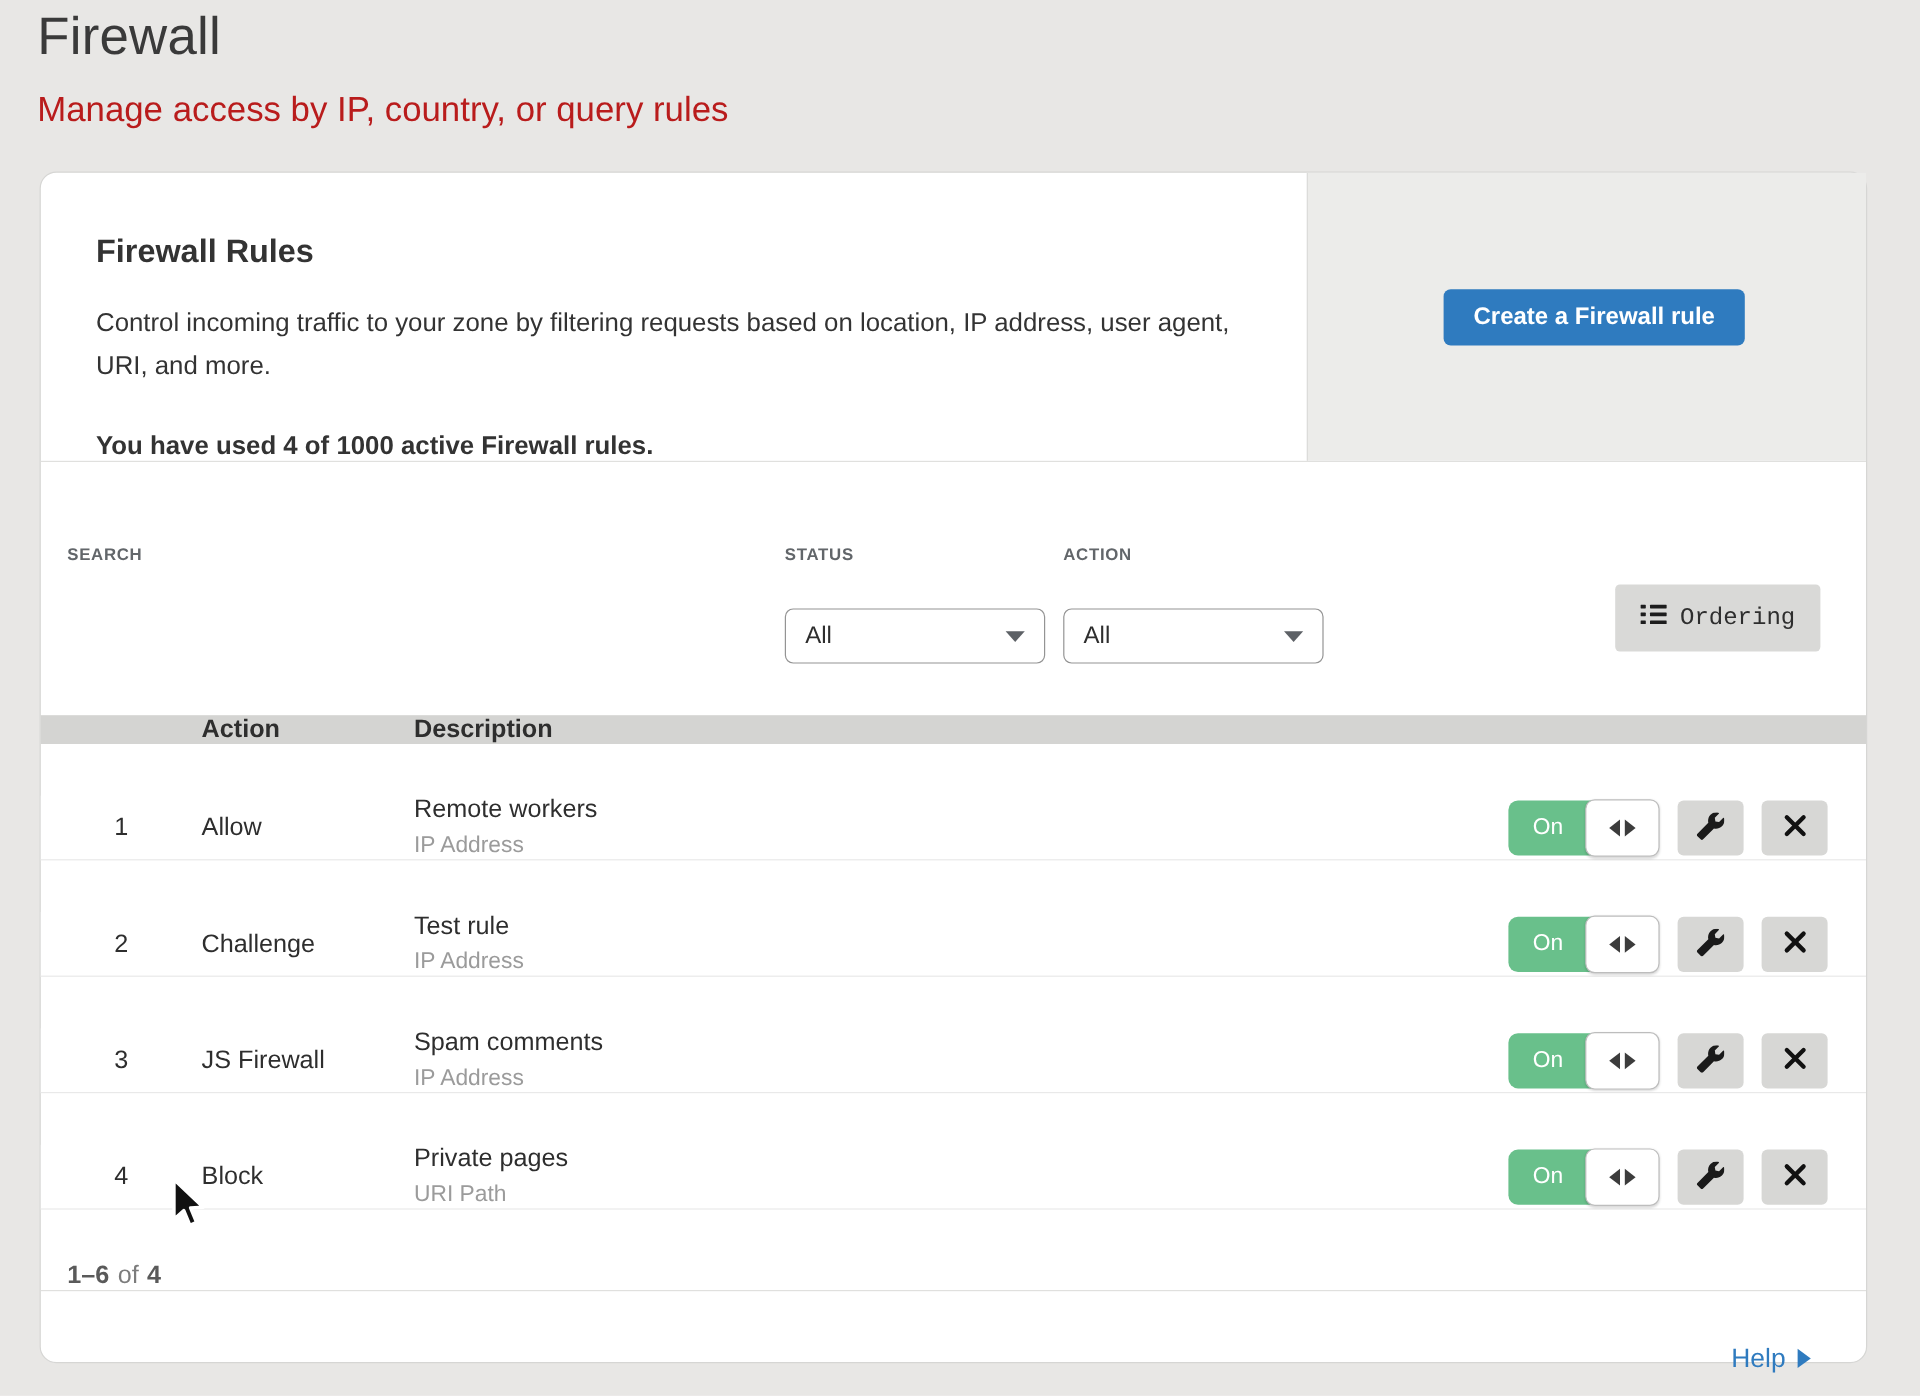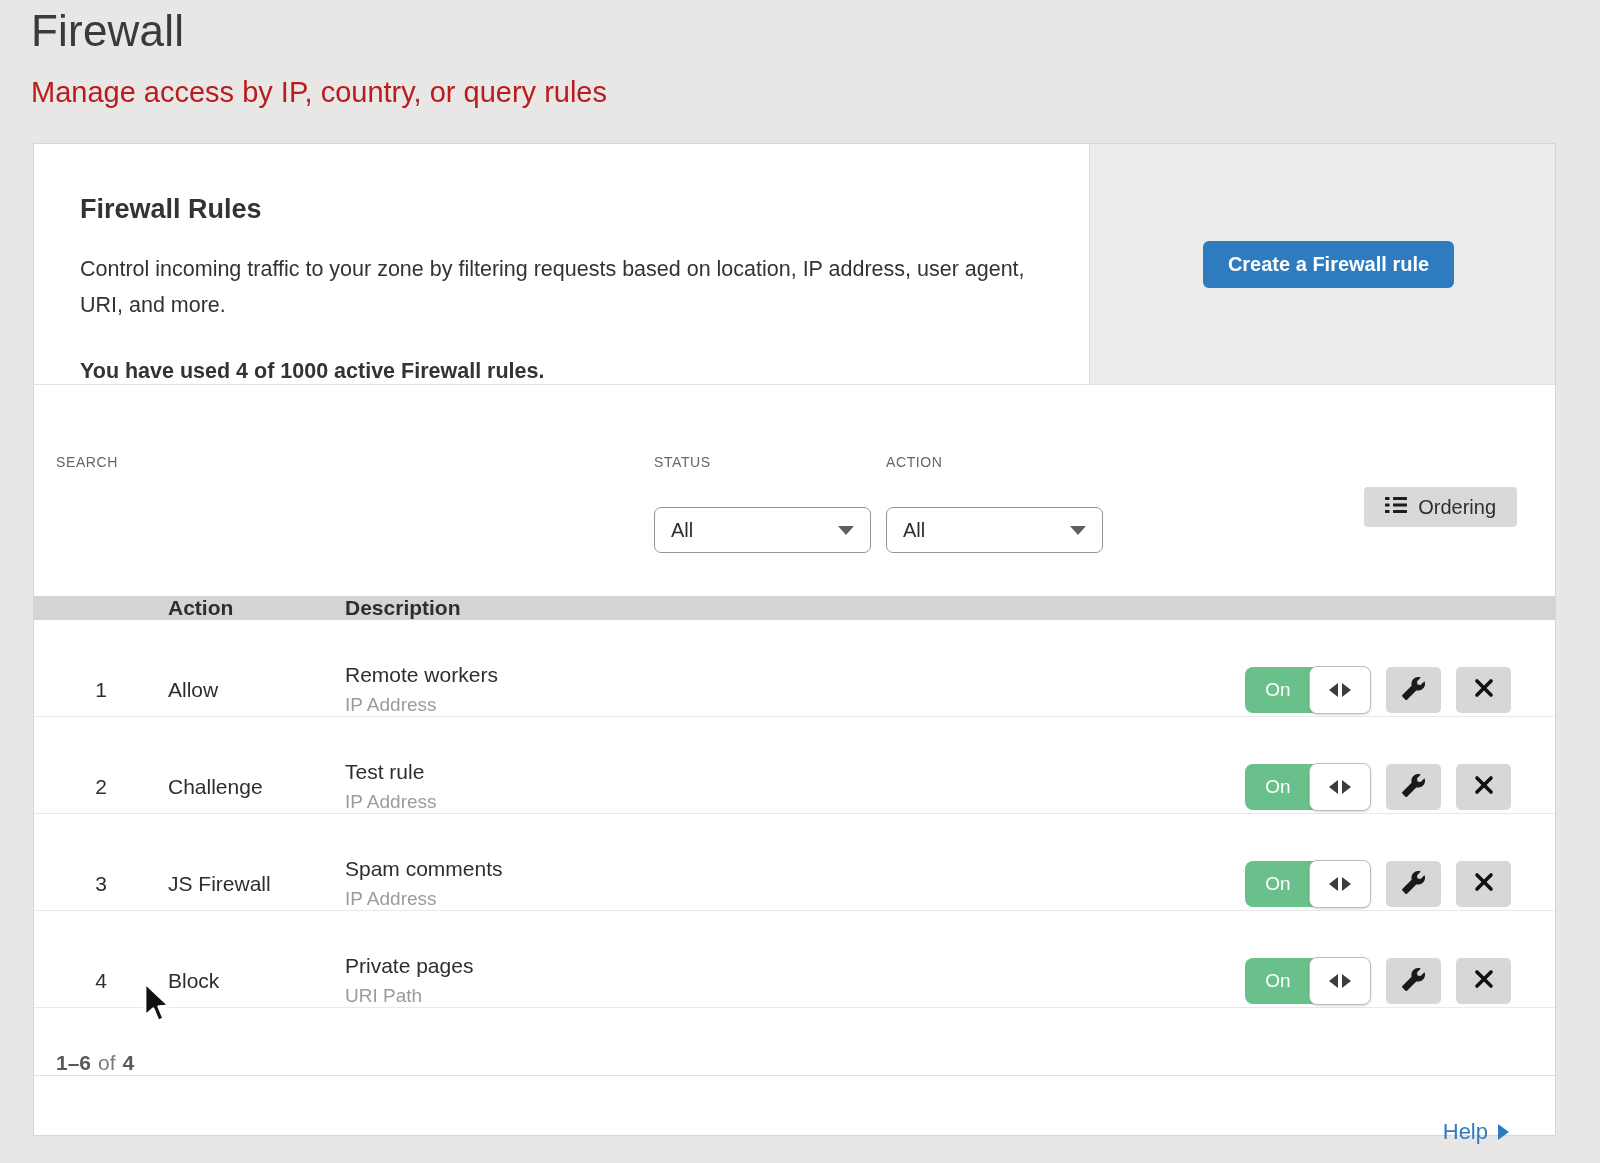--- a/index.html
+++ b/index.html
@@ -16,21 +16,21 @@
   .page-header { padding: 6px 0 0 31px; }
   .page-title { font-size: 44px; font-weight: 500; color: #3a3a3a; letter-spacing: 0.2px; }
   .page-subtitle { font-size: 29px; font-weight: 400; color: #b91c1c; margin-top: 20px; }
 
   
   .card {
     position: absolute; left: 33px; top: 143px;
     width: 1523px; height: 993px;
     background: #fff;
     border: 1px solid #d6d6d4;
-    border-radius: 0;
+    border-radius: 14px;
     display: flex; flex-direction: column; gap: 43px;
   }
 
   
   .card-top { display: flex; height: 287px; border-bottom: 1px solid #e0e0de; }
   .card-top-left { flex: 1; padding: 50px 48px 0 46px; }
   .rules-heading { font-size: 27px; font-weight: 700; color: #333; margin-bottom: 26px; }
   .rules-desc { font-size: 21.5px; line-height: 1.68; color: #333; max-width: 950px; }
   .rules-usage { font-size: 21.5px; font-weight: 700; color: #333; margin-top: 36px; }
   .card-top-right {
@@ -40,21 +40,21 @@
   .create-btn {
     background: #2f7bbf; color: #fff; border: none; cursor: pointer;
     font-family: inherit; font-size: 20px; font-weight: 700;
     padding: 12px 25px; border-radius: 6px; margin-left: 12px;
   }
 
   
   .filters { height: 143px; padding: 26px 38px 0 22px; display: flex; align-items: flex-start; }
   .filter-group { display: flex; flex-direction: column; }
   .filter-label {
-    font-size: 14px; font-weight: 400; color: #62666a;
+    font-size: 14px; font-weight: 700; color: #62666a;
     letter-spacing: 0.6px; margin-bottom: 11px;
   }
   .search-group { width: 585px; margin-right: 13px; }
   .search-box {
     position: relative; height: 46px; width: 100%;
     border: 1.5px solid #949494; border-radius: 7px; background: #fff;
     display: flex; align-items: center;
   }
   .search-box input {
     border: none; outline: none; background: transparent;
@@ -69,22 +69,22 @@
     display: flex; align-items: center; justify-content: space-between;
     padding: 0 16px; font-size: 20px; color: #2e2e2e; cursor: pointer; margin-top: 26px;
   }
   .caret {
     width: 0; height: 0;
     border-left: 8px solid transparent; border-right: 8px solid transparent;
     border-top: 9px solid #5d6166;
   }
   .ordering-wrap { margin-left: auto; align-self: flex-start; padding-top: 33px; }
   .ordering-btn {
-    height: 40px; background: #d9d9d7; border: none; border-radius: 4px;
-    font-family: Liberation Sans, sans-serif; font-size: 20px; color: #2e2e2e; cursor: pointer;
+    height: 56px; background: #d9d9d7; border: none; border-radius: 4px;
+    font-family: Liberation Mono, monospace; font-size: 20px; color: #2e2e2e; cursor: pointer;
     display: flex; align-items: center; gap: 11px; padding: 0 21px;
   }
 
   
   .table-header {
     height: 61px; background: #d4d4d2;
     display: flex; align-items: center;
     font-size: 21px; font-weight: 700; color: #2e2e2e;
   }
   .col-num { width: 134px; text-align: center; }
@@ -92,21 +92,21 @@
   .col-desc { flex: 1; }
   .rule-row {
     height: 94px; display: flex; align-items: center;
     border-bottom: 1px solid #e9e9e9; background: #fff;
   }
   .rule-num { width: 134px; text-align: center; font-size: 21px; color: #2e2e2e; }
   .rule-action { width: 177px; font-size: 21px; color: #2e2e2e; }
   .rule-desc { flex: 1; }
   .rule-desc-title { font-size: 21px; color: #2e2e2e; margin-bottom: 7px; }
   .rule-desc-field { font-size: 19px; color: #9b9b9b; }
-  .rule-controls { display: flex; align-items: flex-start; margin-right: 44px; }
+  .rule-controls { display: flex; align-items: flex-start; margin-right: 32px; }
 
   .toggle { display: flex; align-items: center; position: relative; width: 126px; height: 46px; cursor: pointer; }
   .toggle-on {
     width: 70px; height: 46px; background: #69c08b; color: #fff;
     font-size: 19px; display: flex; align-items: center; justify-content: center;
     border-radius: 8px 0 0 8px; padding-right: 4px;
   }
   .toggle-knob {
     position: absolute; right: 0; top: -1px;
     width: 62px; height: 48px; background: #fff;

